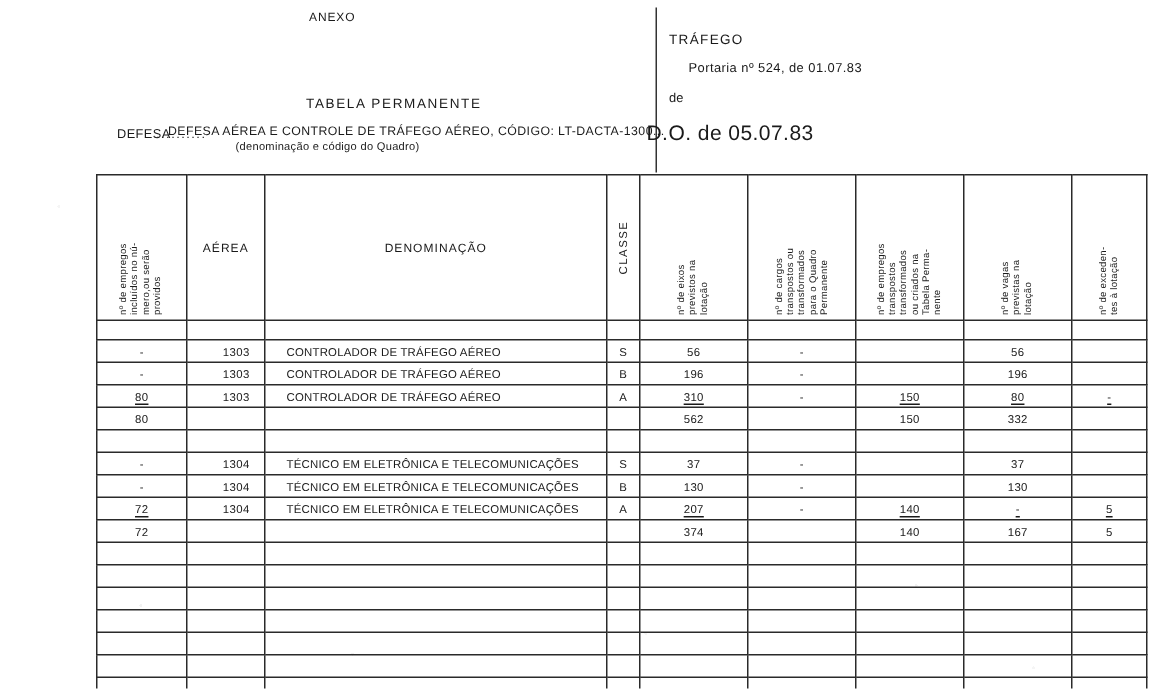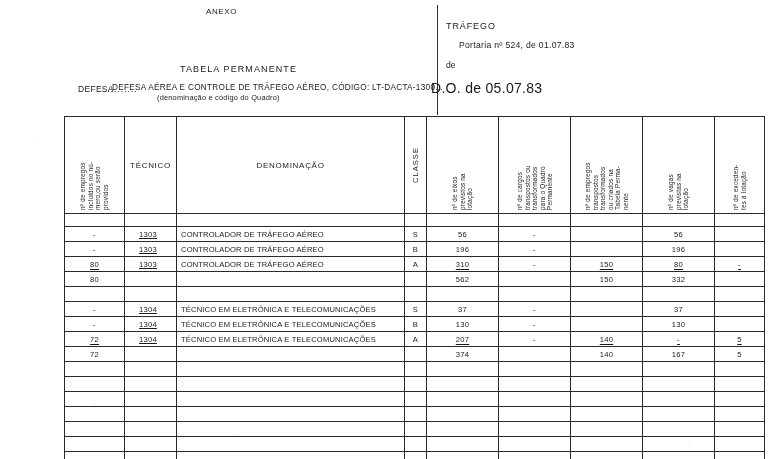--- a/index.html
+++ b/index.html
@@ -51,21 +51,21 @@
   .orgao {
     position: absolute;
     left: 78px; top: 34px;
     font-size: 7.6px;
     letter-spacing: 0.2px;
     line-height: 8.5px;
     white-space: pre-line;
   }
   .tabela {
     position: absolute;
-    left: 180px; top: 64px;
+    left: 204px; top: 64px;
     font-size: 9px;
     letter-spacing: 1.1px;
   }
   .grupo-label {
     position: absolute;
     left: 78px; top: 84px;
     font-size: 8.5px;
     letter-spacing: 0.3px;
   }
   .grupo-value {
@@ -176,22 +176,22 @@
   td.c { text-align: center; }
   .row td {
     border-left: 1px solid #2a2a2a;
     border-right: 1px solid #2a2a2a;
     border-top: none;
     border-bottom: none;
     font-size: 7.6px;
     letter-spacing: 0.25px;
     height: 14px;
   }
-  .row td.deno { padding-left: 4px; letter-spacing: 0.15px; }
-  .row td.cod { padding-left: 14px; text-align: left; text-decoration: underline; }
+  .row td.deno { padding-left: 14px; letter-spacing: 0.15px; }
+  .row td.cod { padding-left: 14px; text-align: center; }
   .u { text-decoration: underline; text-underline-offset: 2px; }
   .spacer td { height: 14px; border-top: none; border-bottom: none; }
   .filler td { border-top: none; border-bottom: none; }
 </style>
 </head>
 <body>
 
 <div class="paper"></div>
 
 <div class="doc">
@@ -224,21 +224,21 @@
         <col style="width:50px">
       </colgroup>
       <thead>
         <tr>
           <th class="vhead">
             <span class="vtext">nº de empregos
 incluídos no nú-
 mero,ou serão
 providos</span>
           </th>
-          <th class="hhead">TÉCNICO</th>
+          <th class="hhead">AÉREA</th>
           <th class="hhead">DENOMINAÇÃO</th>
           <th class="vhead vclasse">
             <span class="vtext center">CLASSE</span>
           </th>
           <th class="vhead">
             <span class="vtext">nº de eixos
 previstos na
 lotação</span>
           </th>
           <th class="vhead">

